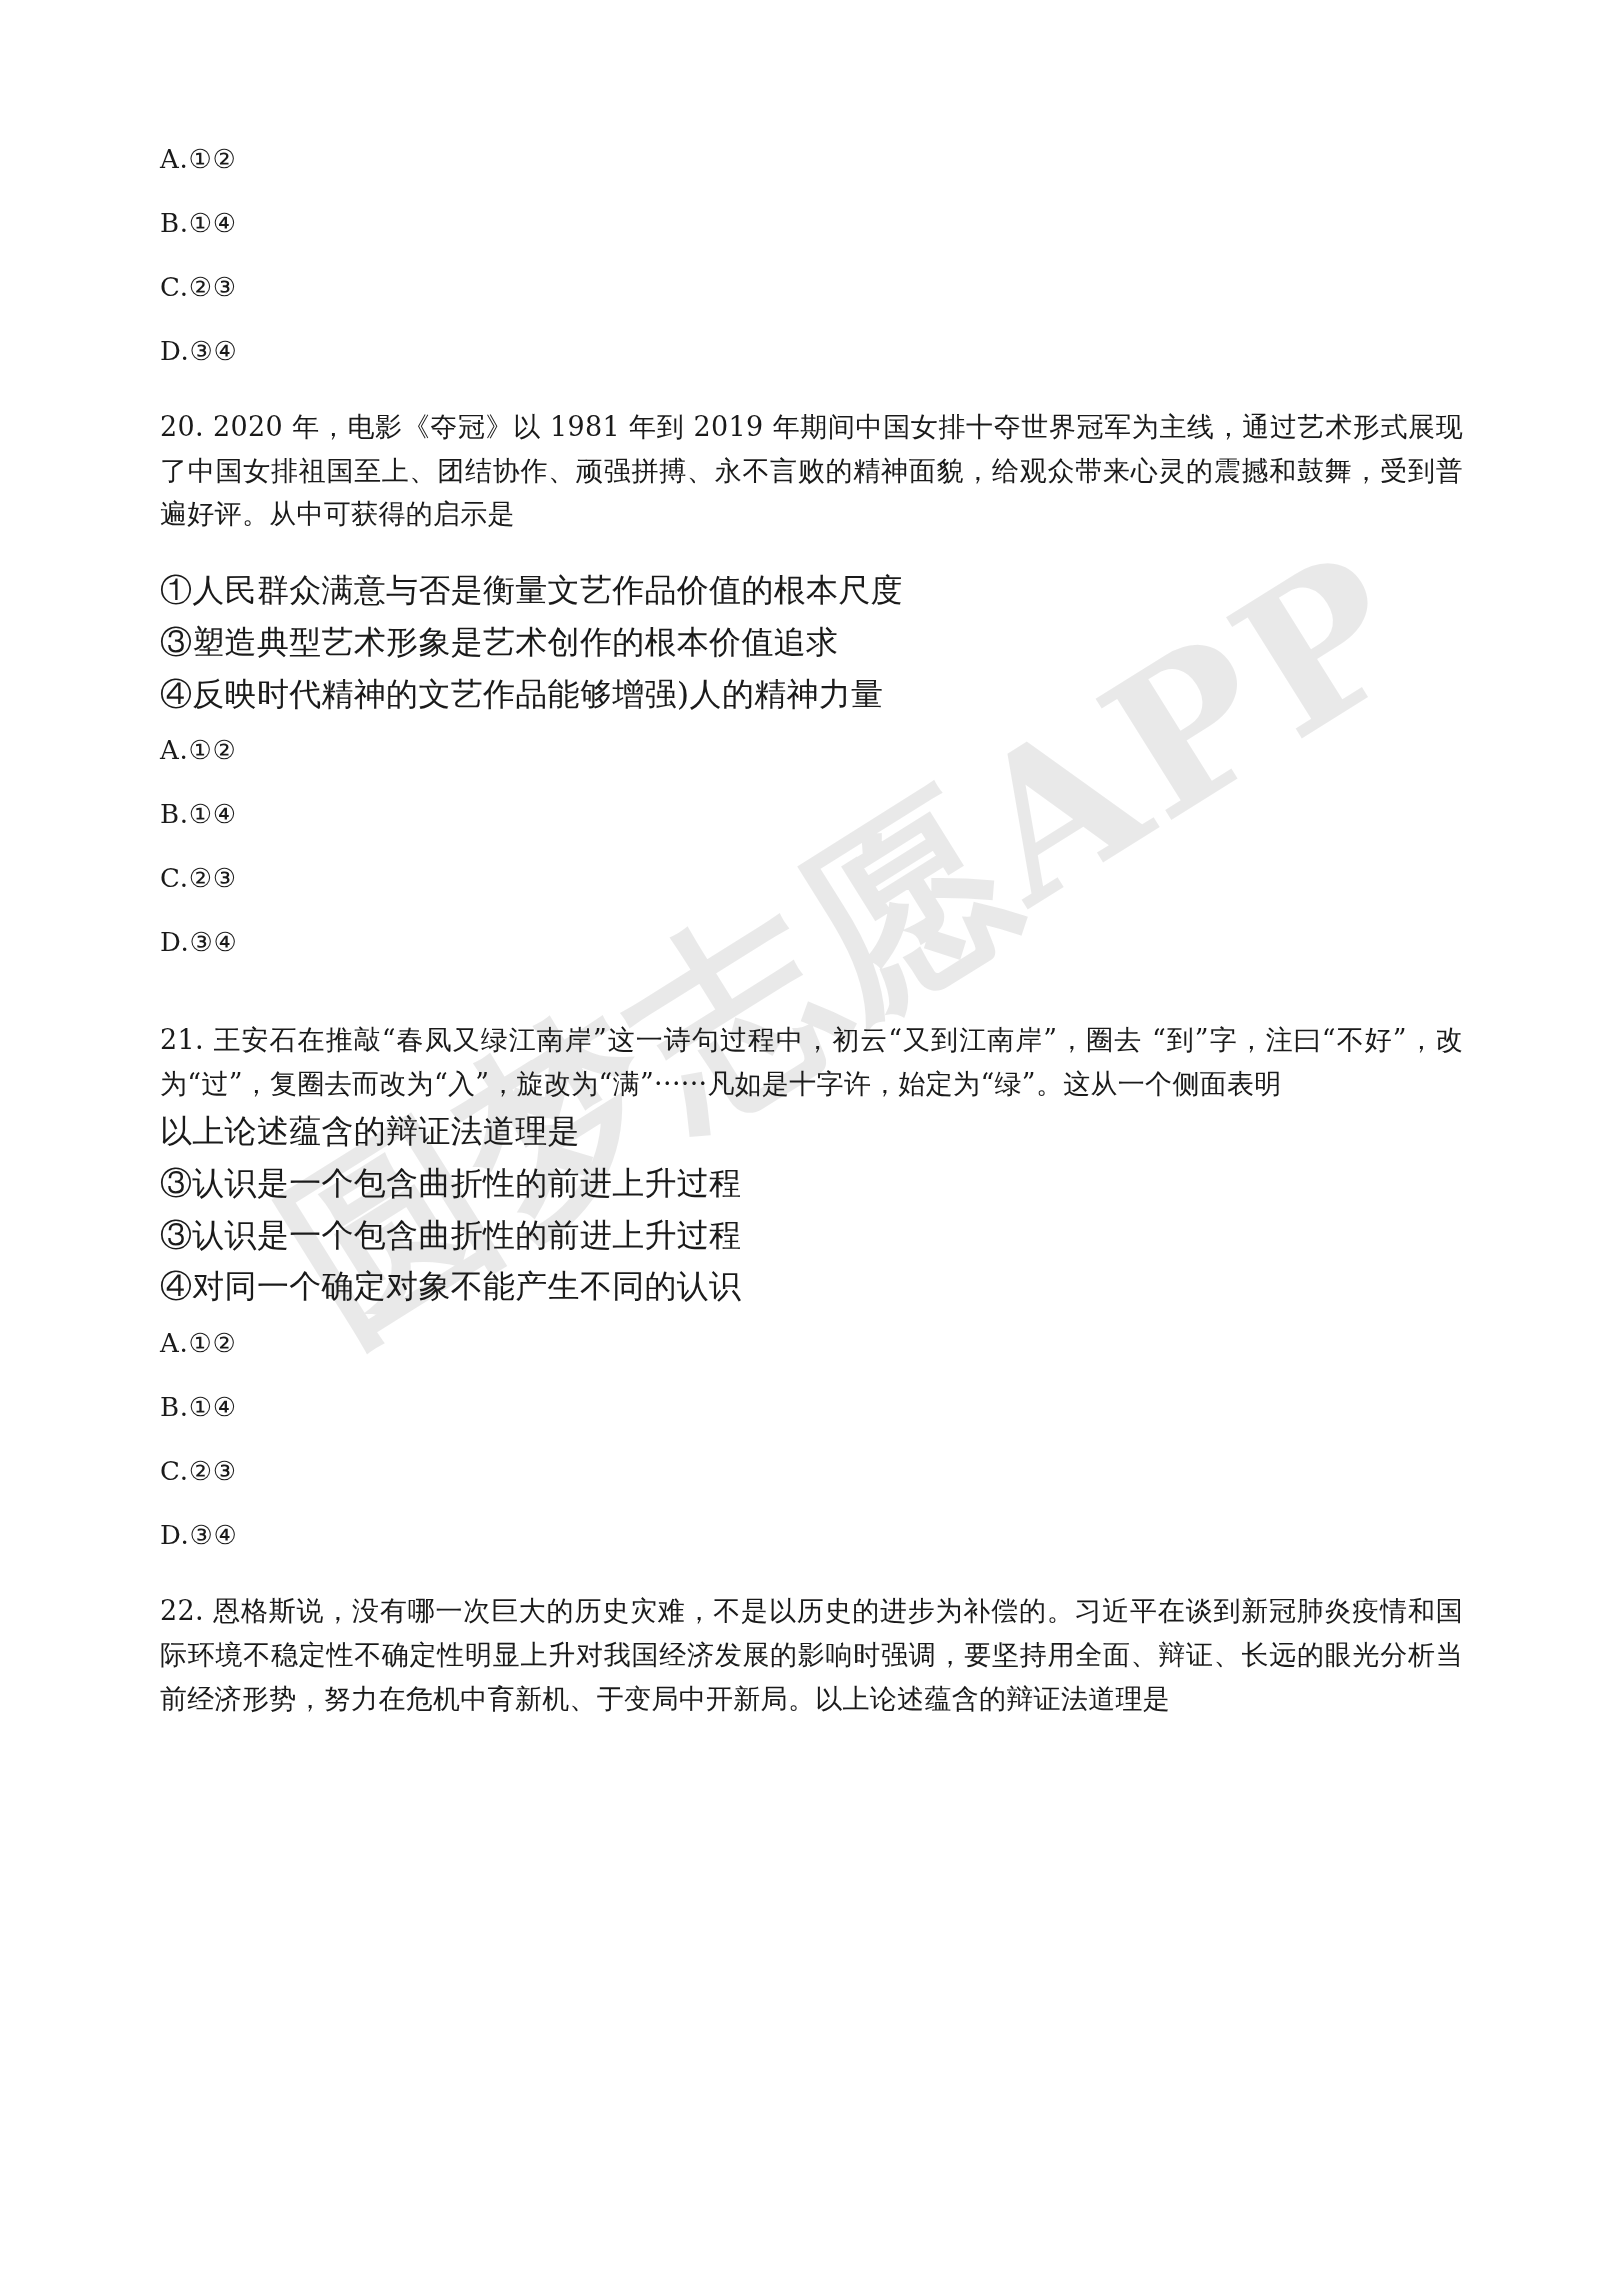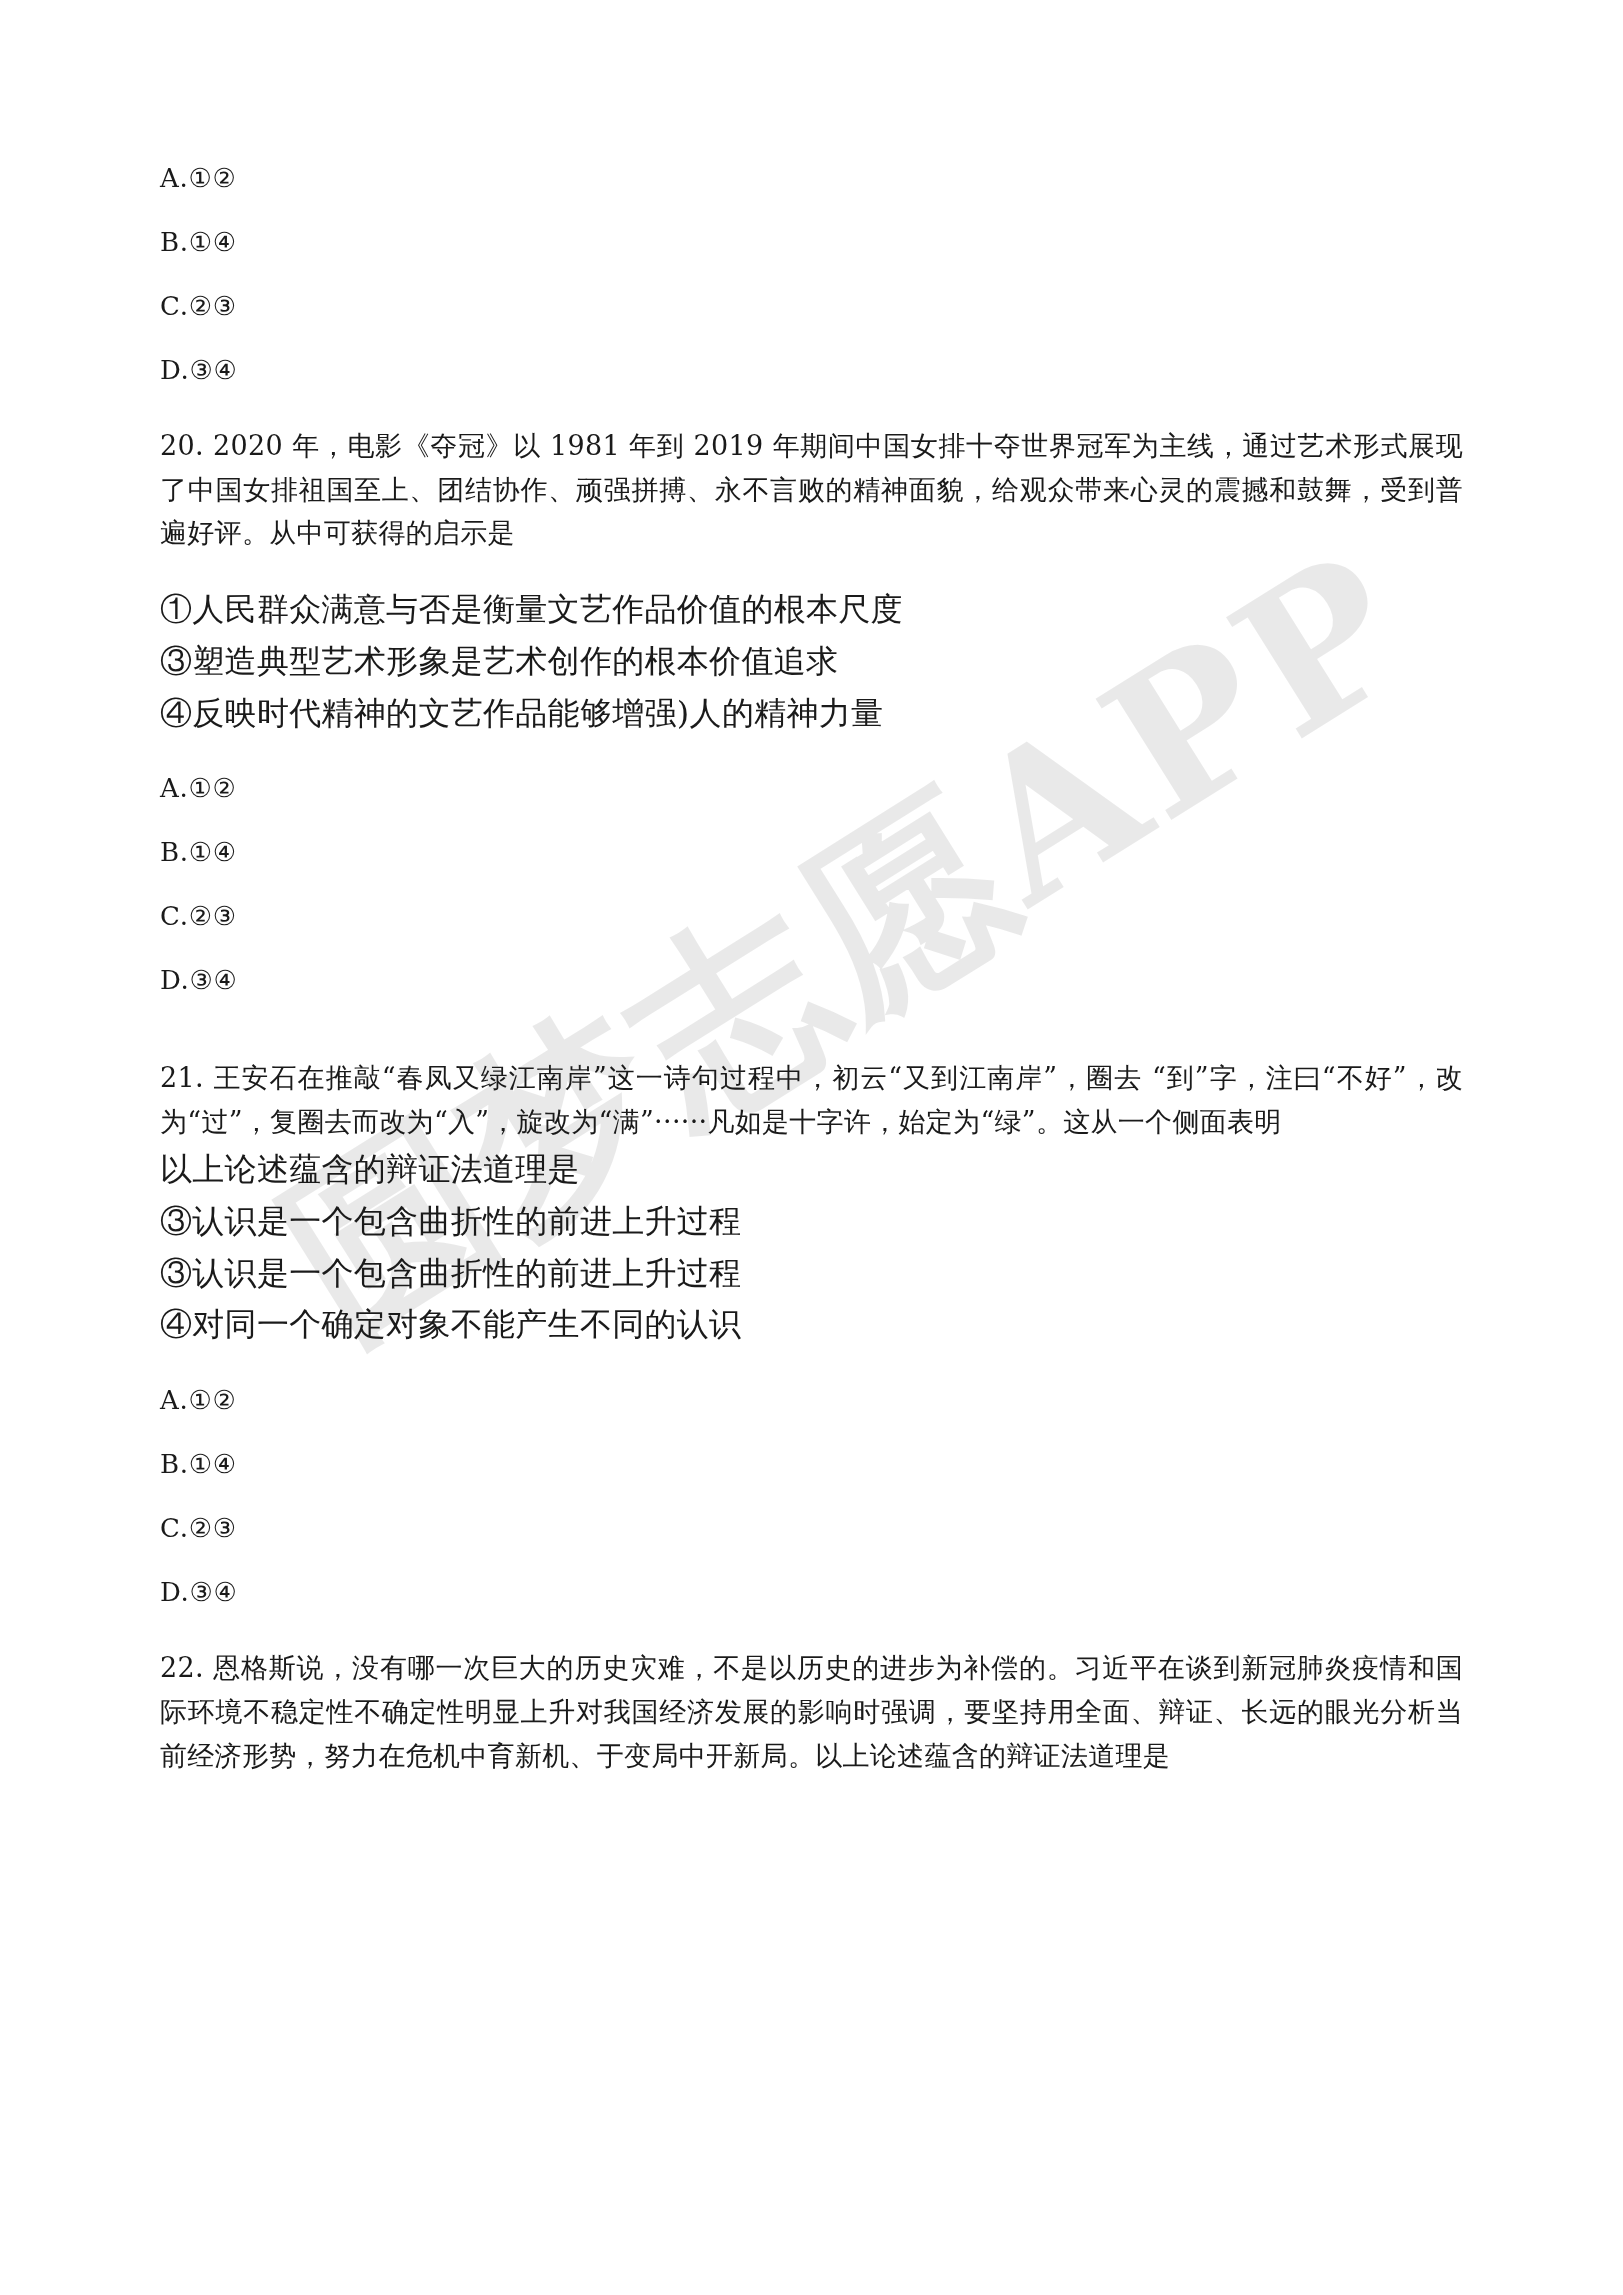--- a/index.html
+++ b/index.html
@@ -71,21 +71,21 @@
   .stmt-list { margin: 0; }
   .stmt-line {
     font-size: 32px;
     line-height: 1.62;
     margin: 0;
     letter-spacing: 0.3px;
   }
   .gap-xl { height: 41px; }
   .gap-l  { height: 29px; }
   .gap-s  { height: 11.8px; }
-  .opts-group { margin-top: 24px; }
+  .opts-group { margin-top: 5px; }
   .spacer-sec { height: 63px; }
 </style>
 </head>
 <body>
 
 <div class="page">
 
   <div class="watermark">
     <span>圆梦志愿APP</span>
   </div>

